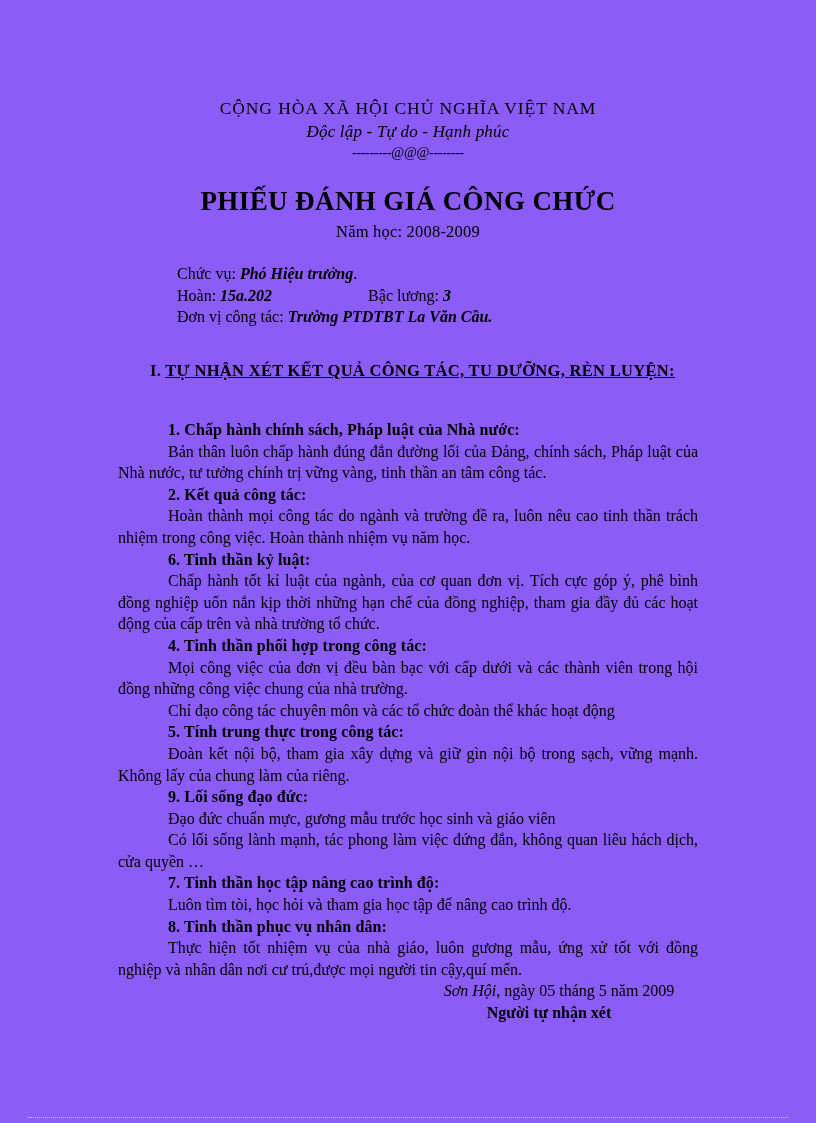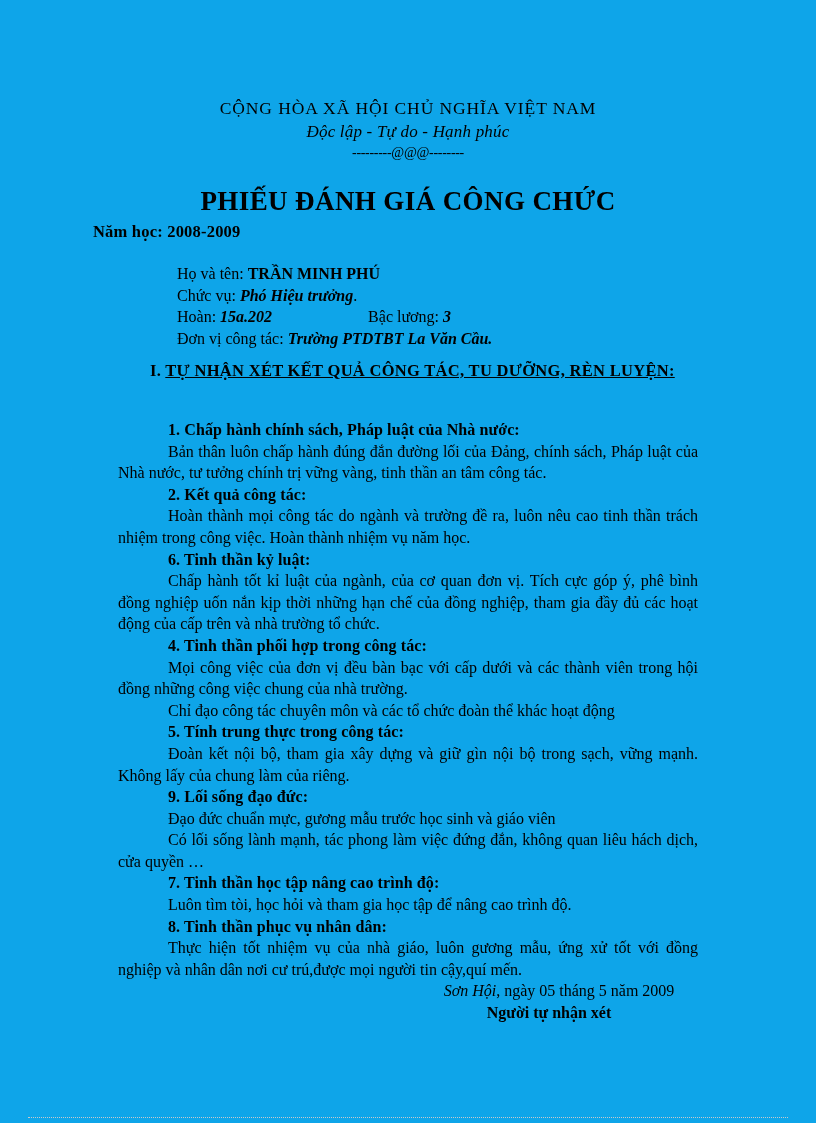--- a/index.html
+++ b/index.html
@@ -14,21 +14,21 @@
     font-family: "Liberation Serif", "DejaVu Serif", serif;
     color: #000000;
     overflow: hidden;
   }
 
   .page {
     position: absolute;
     left: 0; top: 0;
     width: 816px;
     height: 1123px;
-    background: #0ea5e9;
+    background: #8b5cf6;
   }
 
   
   .header {
     position: absolute;
     left: 108px;
     top: 98px;
     width: 600px;
     text-align: center;
   }
@@ -59,25 +59,26 @@
     top: 186px;
     width: 600px;
     text-align: center;
     font-size: 27px;
     font-weight: bold;
     letter-spacing: 0.4px;
     line-height: 1.15;
   }
   .doc-subtitle {
     position: absolute;
-    left: 93px;
+    left: 108px;
     top: 222px;
     width: 600px;
+    text-align: center;
     font-size: 16.5px;
-    font-weight: bold;
+    font-weight: normal;
     letter-spacing: 0.2px;
   }
 
   
   .info {
     position: absolute;
     left: 177px;
     top: 263px;
     width: 520px;
     font-size: 16px;
@@ -155,24 +156,20 @@
   <div class="header">
     <div class="national-title">CỘNG HÒA XÃ HỘI CHỦ NGHĨA VIỆT NAM</div>
     <div class="motto">Độc lập - Tự do - Hạnh phúc</div>
     <div class="sep">---------@@@--------</div>
   </div>
 
   <div class="doc-title">PHIẾU ĐÁNH GIÁ CÔNG CHỨC</div>
   <div class="doc-subtitle">Năm học: 2008-2009</div>
 
   <div class="info">
-    <div class="info-row">
-      <span class="info-label">Họ và tên:</span>
-      <span class="val-b">TRẦN MINH PHÚ</span>
-    </div>
     <div class="info-row">
       <span class="info-label">Chức vụ:</span>
       <span class="val-bi">Phó Hiệu trưởng</span><span>.</span>
     </div>
     <div class="info-row">
       <span class="info-label">Hoàn:</span>
       <span class="val-bi">15a.202</span>
       <span class="spacer-tab"></span>
       <span class="info-label">Bậc lương:</span>
       <span class="val-bi">3</span>

